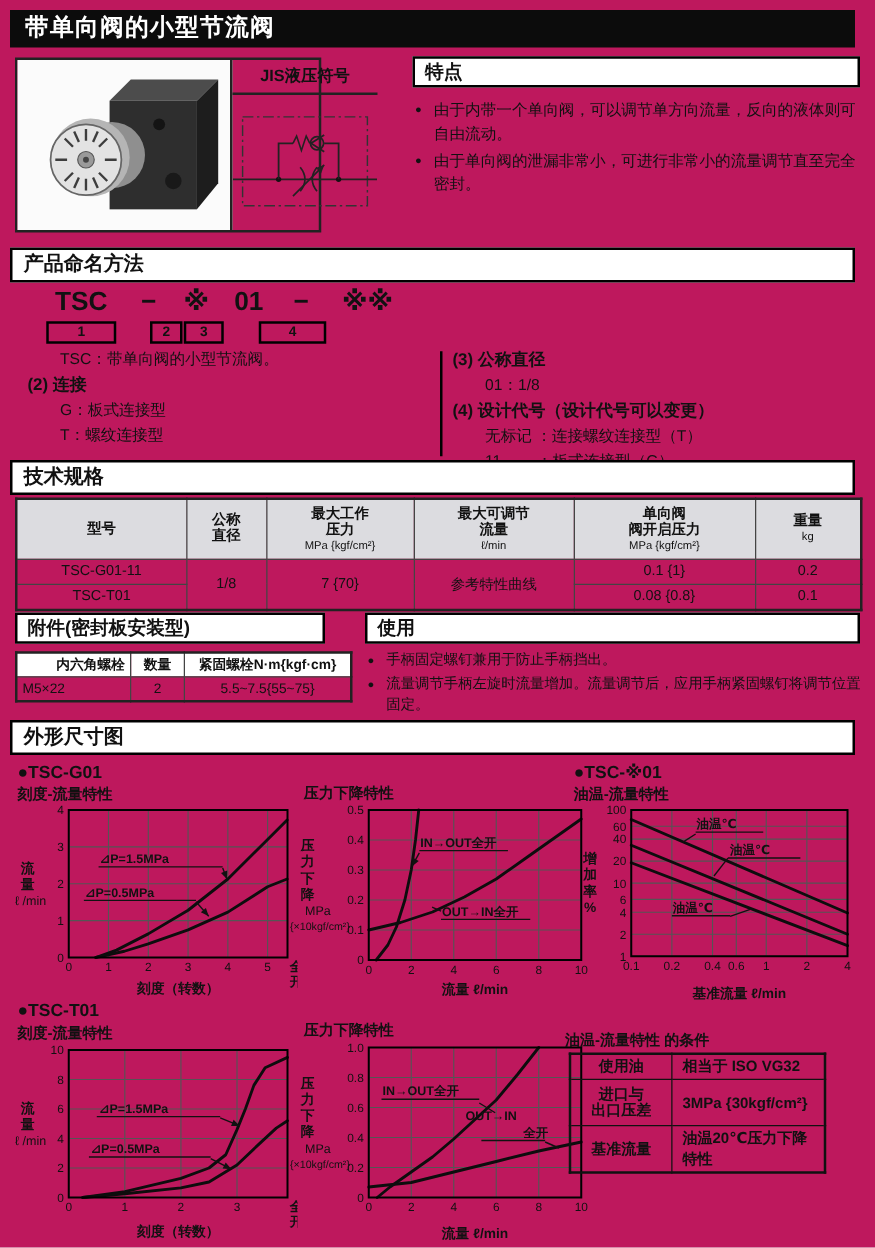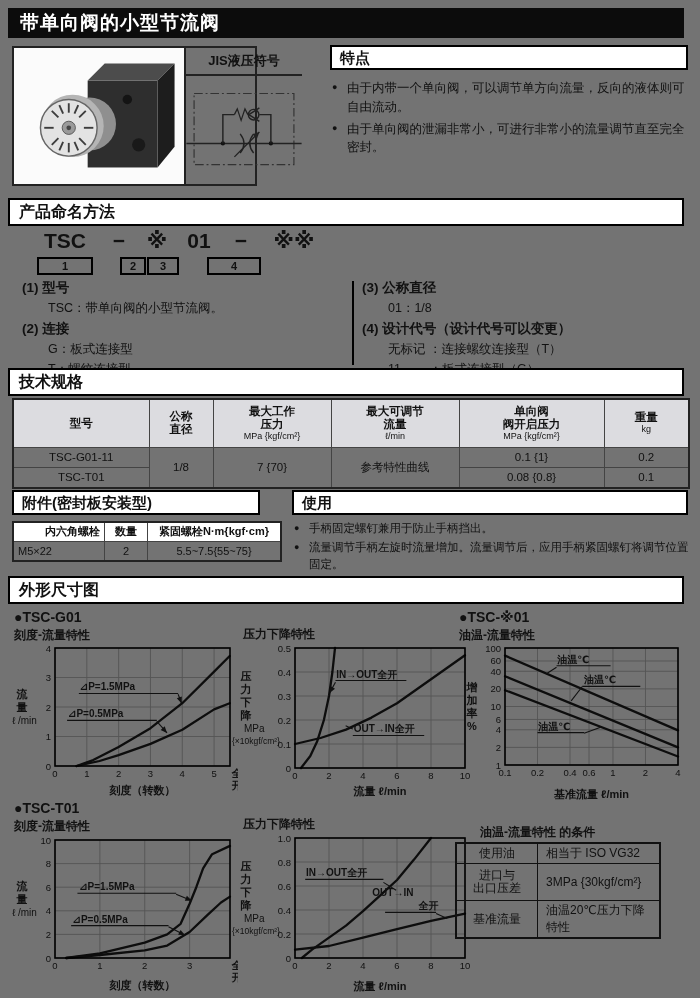--- a/index.html
+++ b/index.html
@@ -1,16 +1,16 @@
 <!DOCTYPE html>
 <html><head>
 <meta charset="utf-8">
 <style>
   html,body{margin:0;padding:0;background:#e9e9e9;}
-  .page{position:relative;width:700px;height:998px;background:#737373;overflow:hidden;
+  .page{position:relative;width:700px;height:998px;background:#be185d;overflow:hidden;
         font-family:"Liberation Sans","DejaVu Sans",sans-serif;color:#111;}
   .abs{position:absolute;}
   
   .titlebar{left:8px;top:8px;width:664px;height:30px;background:#0c0c0c;color:#fff;
             font-size:19px;font-weight:bold;line-height:30px;padding-left:12px;letter-spacing:1px;}
   
   .hdr{border:2px solid #000;font-weight:bold;background:#fff;box-sizing:border-box;}
   .hdr.big{width:676px;height:28px;font-size:16px;line-height:24px;padding-left:9px;}
   .hdr.small{height:25px;font-size:15px;line-height:21px;padding-left:8px;}
   
@@ -41,21 +41,21 @@
   .spec th{background:#dcdce0;font-size:11.5px;font-weight:bold;}
   .spec td{font-size:11.5px;height:19px;}
   .hl{display:block;line-height:13px;}
   .hs{display:block;line-height:11px;font-size:9px;font-weight:normal;}
   
   .att{border:2px solid #222;}
   .att th,.att td{border:1px solid #444;font-size:11px;padding:1px 4px;text-align:center;}
   .att th{font-weight:bold;background:#fff;}
   
   .cond{border:2px solid #111;}
-  .cond td{border:1.5px solid #111;font-size:12px;font-weight:normal;padding:1px 4px;}
+  .cond td{border:1.5px solid #111;font-size:12px;font-weight:bold;padding:1px 4px;}
   .cond .lab{text-align:center;width:72px;line-height:1.25;}
   .cond .val{text-align:left;padding-left:8px;}
   
   .clabel{font-size:14px;font-weight:bold;}
   .csub{font-size:12px;font-weight:bold;}
 </style>
 </head>
 <body>
 
 <div class="page">
@@ -139,21 +139,20 @@
       </div>
     <div class="bslot" style="width:34px;">
         <div class="nbox" style="width:28px;">3</div>
       </div>
     <div class="bslot" style="width:26px;"></div>
     <div class="bslot" style="width:56px;">
         <div class="nbox" style="width:50px;">4</div>
       </div>
   </div>
   <div class="abs" style="left:22px;top:276px;width:322px;">
-    <div class="nhead">(1) 型号</div>
     <div class="nline">TSC：带单向阀的小型节流阀。</div>
     <div class="nhead">(2) 连接</div>
     <div class="nline">G：板式连接型</div>
     <div class="nline">T：螺纹连接型</div>
   </div>
   <div class="abs vdiv" style="left:352px;top:281px;height:84px;"></div>
   <div class="abs" style="left:362px;top:276px;width:326px;">
     <div class="nhead">(3) 公称直径</div>
     <div class="nline">01：1/8</div>
     <div class="nhead">(4) 设计代号（设计代号可以变更）</div>
@@ -464,21 +463,21 @@
       <text x="0" y="103" text-anchor="start" font-size="8.5" font-family="&quot;Liberation Sans&quot;,&quot;DejaVu Sans&quot;,sans-serif" font-weight="normal" fill="#111">{×10kgf/cm²}</text>
       <text x="74.05" y="45.39999999999999" text-anchor="start" font-size="10" font-family="&quot;Liberation Sans&quot;,&quot;DejaVu Sans&quot;,sans-serif" font-weight="600" fill="#111">IN→OUT全开</text>
       <line x1="73.2" y1="48.39999999999999" x2="151.4" y2="48.39999999999999" stroke="#111" stroke-width="1.1"></line>
       <line x1="151.4" y1="51.4" x2="164.15" y2="59.2" stroke="#111" stroke-width="1.1"></line>
       <text x="140.35" y="65.19999999999999" text-anchor="start" font-size="10" font-family="&quot;Liberation Sans&quot;,&quot;DejaVu Sans&quot;,sans-serif" font-weight="600" fill="#111">OUT→IN</text>
       <text x="186.58999999999997" y="78.39999999999999" text-anchor="start" font-size="10" font-family="&quot;Liberation Sans&quot;,&quot;DejaVu Sans&quot;,sans-serif" font-weight="600" fill="#111">全开</text>
       <line x1="153.1" y1="81.39999999999999" x2="204.10000000000002" y2="81.39999999999999" stroke="#111" stroke-width="1.1"></line>
       <line x1="204.10000000000002" y1="82.6" x2="215.14999999999998" y2="87.39999999999999" stroke="#111" stroke-width="1.1"></line>
     </svg>
 
-  <div class="abs csub" style="left:452px;top:824px;margin-left:28px;">油温-流量特性 的条件</div>
+  <div class="abs csub" style="left:452px;top:824px;">油温-流量特性 的条件</div>
   <table class="abs cond" style="left:455px;top:842px;width:206px;">
     <tbody>
         <tr style="height:20px;">
       <td class="lab">使用油</td>
       <td class="val">相当于 ISO VG32</td>
     </tr>
     <tr style="height:37px;">
       <td class="lab">
             <span class="hl">进口与</span>
             <span class="hl">出口压差</span>

